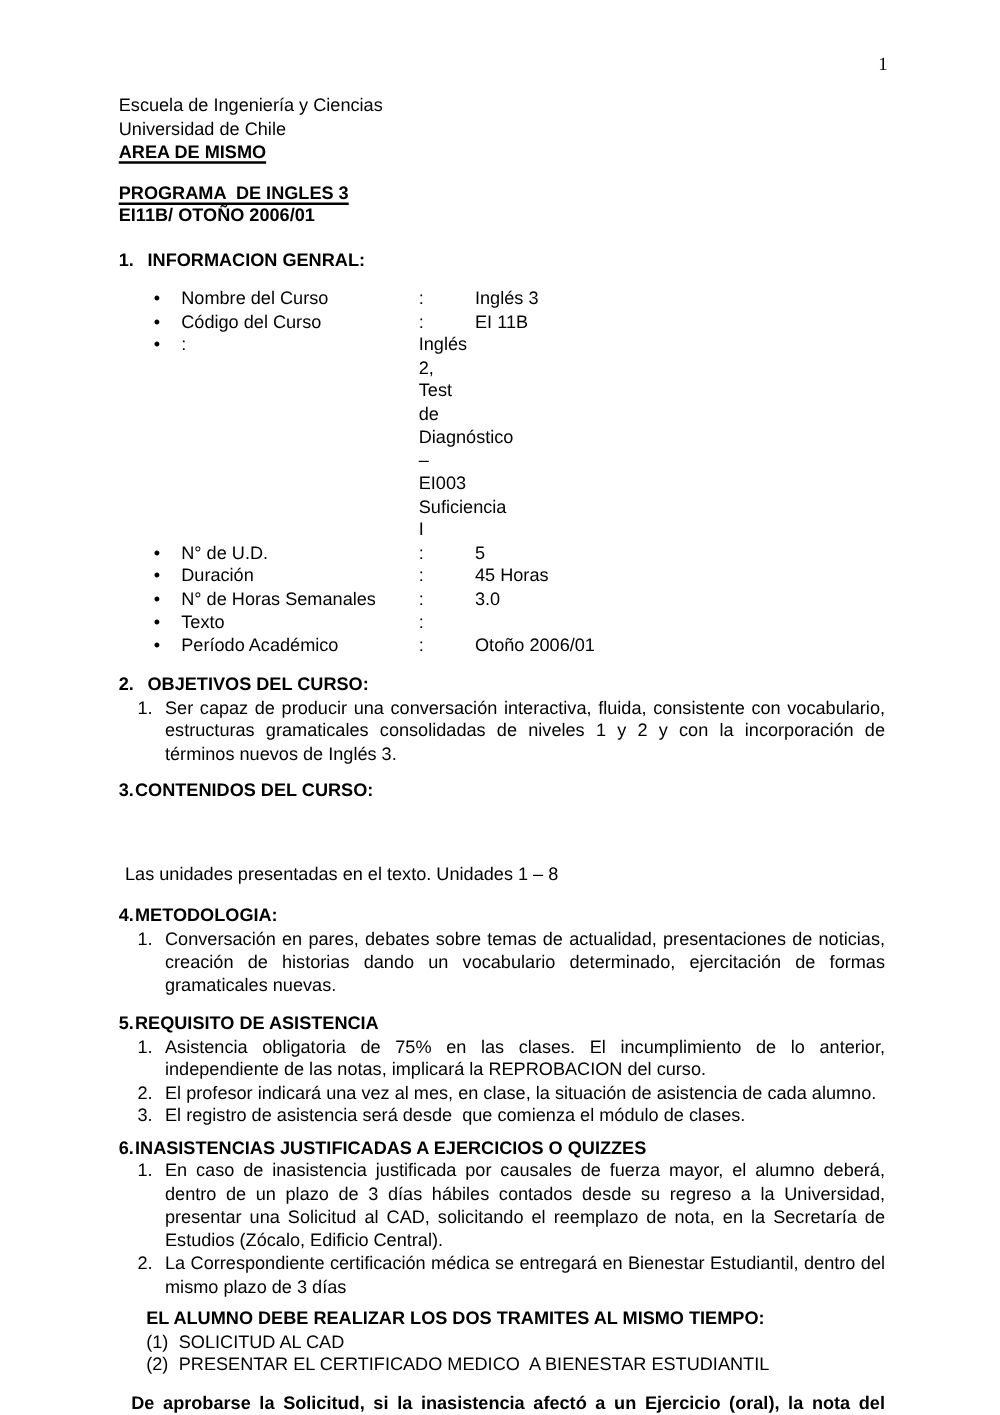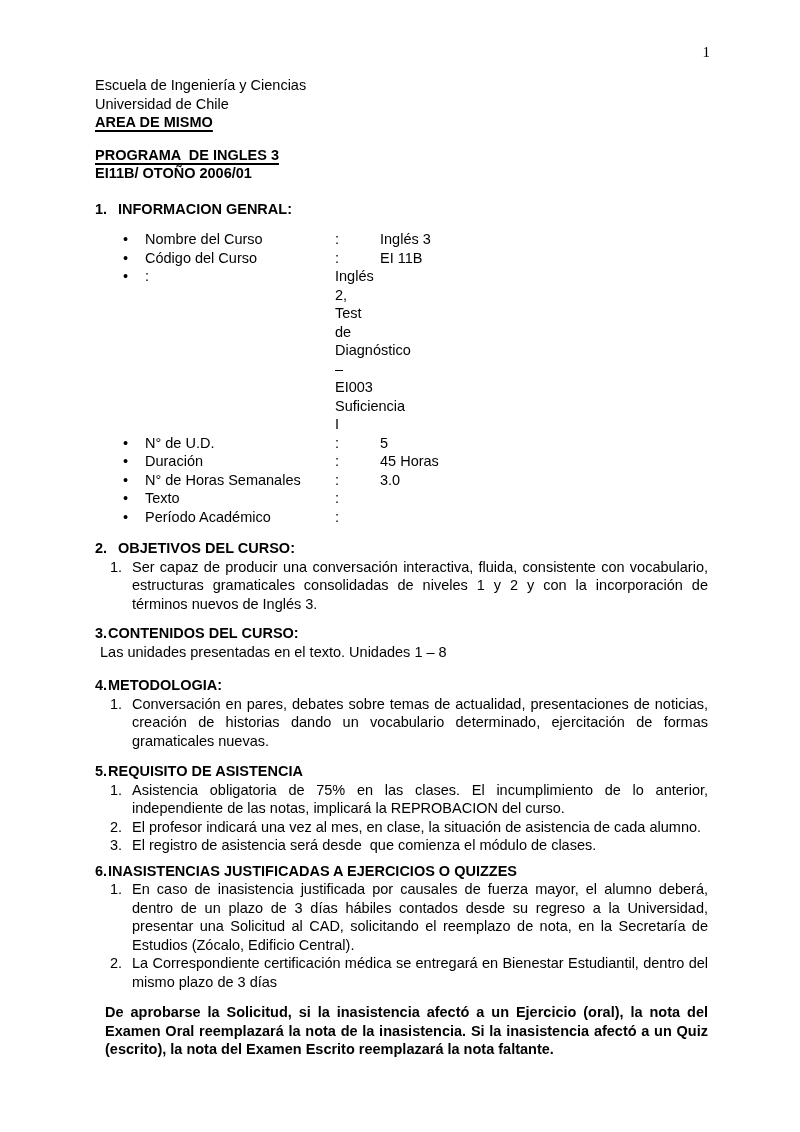--- a/index.html
+++ b/index.html
@@ -30,21 +30,21 @@
   .sec1{margin-top:17px;}
   .sec2{margin-top:13px;}
   .sec3{margin-top:11px;}
   .sec4{margin-top:15px;}
   .sec5{margin-top:12px;}
   .sec6{margin-top:7px;}
   .info-list{margin-top:12px;margin-left:28px;}
   .info-row{display:grid;grid-template-columns:22px 190px 45px 1fr;}
   .li{display:grid;grid-template-columns:22px 1fr;margin-left:15px;}
   .li-text{text-align:justify;}
-  .s3-body{margin-left:5px;}
+  .s3-body{margin-left:5px;margin-top:48px;}
   .bottom-block{margin-left:22px;margin-top:7px;}
   .tr-item{display:grid;grid-template-columns:26px 1fr;}
   .closing{margin-left:10px;margin-top:12px;text-align:justify;font-weight:bold;}
 </style>
 </head>
 <body>
 
 <div class="sheet">
   <div class="page-number">1</div>
 
@@ -107,20 +107,21 @@
         </div>
         <div class="info-row">
           <span>•</span>
           <span>Texto</span>
           <span>:</span>
         </div>
         <div class="info-row">
           <span>•</span>
           <span>Período Académico</span>
           <span>:</span>
+          <span class="pre">Otoño 2006/01</span>
         </div>
       </div>
     </section>
 
     <section class="sec2">
       <h2 class="hd">
         <span class="hd-num wide">2.</span>
         <span>OBJETIVOS DEL CURSO:</span>
       </h2>
       <div class="li">
@@ -175,17 +176,28 @@
       <div class="li">
         <span>1.</span>
         <span class="li-text">En caso de inasistencia justificada por causales de fuerza mayor, el alumno deberá, dentro  de un plazo de 3 días hábiles contados desde su regreso a la Universidad, presentar una Solicitud al CAD, solicitando el reemplazo de nota, en la Secretaría de Estudios (Zócalo, Edificio Central).</span>
       </div>
       <div class="li">
         <span>2.</span>
         <span class="li-text">La Correspondiente certificación médica se entregará en Bienestar Estudiantil, dentro del mismo plazo de 3 días</span>
       </div>
     </section>
 
+    <section class="bottom-block">
+      <div class="bold">EL ALUMNO DEBE REALIZAR LOS DOS TRAMITES AL MISMO TIEMPO:</div>
+      <div class="tr-item">
+        <span>(1)</span>
+        <span class="pre">SOLICITUD AL CAD</span>
+      </div>
+      <div class="tr-item">
+        <span>(2)</span>
+        <span class="pre">PRESENTAR EL CERTIFICADO MEDICO  A BIENESTAR ESTUDIANTIL</span>
+      </div>
+    </section>
 
     <p class="closing">De aprobarse la Solicitud, si la inasistencia afectó a un Ejercicio (oral), la nota del Examen Oral  reemplazará la nota de la inasistencia. Si la inasistencia afectó a un Quiz (escrito), la nota del Examen Escrito reemplazará la nota faltante.</p>
 
   </div>
 </div>
 
 </body></html>

